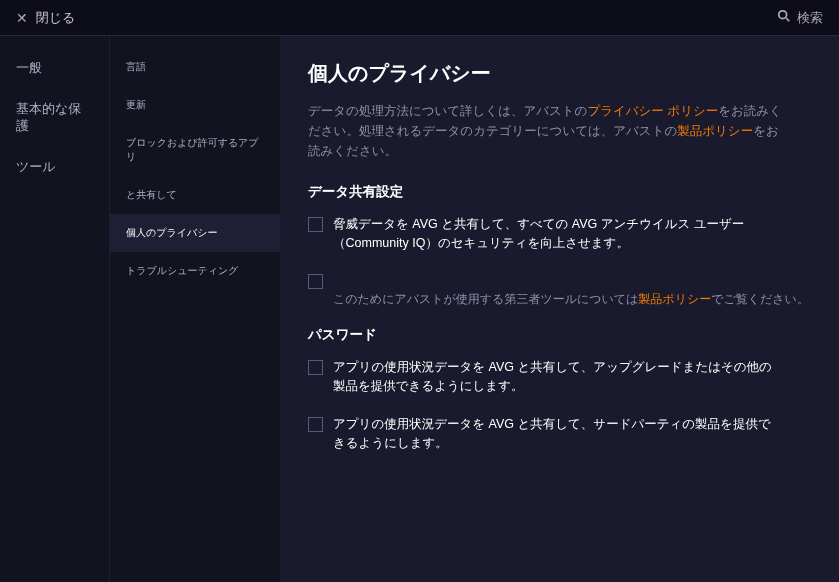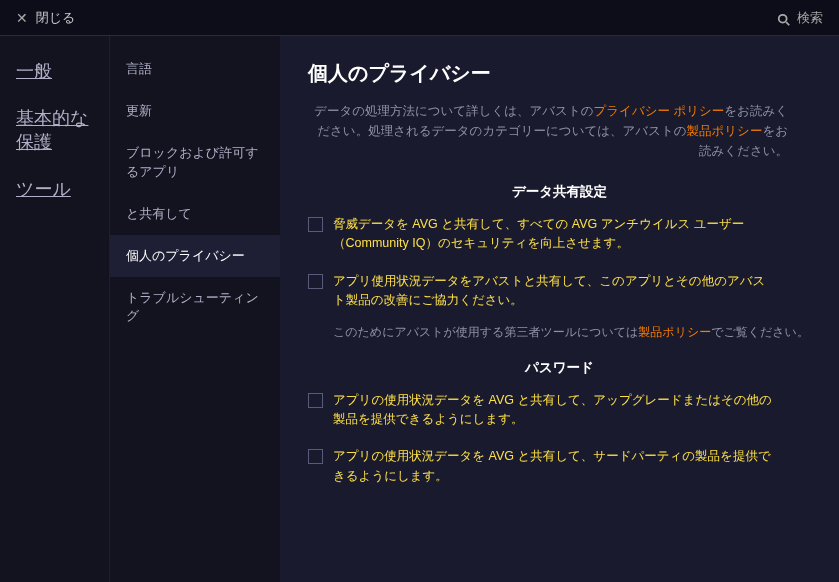--- a/index.html
+++ b/index.html
@@ -31,21 +31,21 @@
       color: #ccc;
       font-size: 13px;
     }
     .titlebar-close {
       font-size: 14px;
       color: #aaa;
       cursor: pointer;
     }
     .titlebar-right {
       display: flex;
-      align-items: flex-end;
+      align-items: flex-start;
       gap: 6px;
       color: #aaa;
       font-size: 13px;
       cursor: pointer;
     }
     .main-container {
       display: flex;
       flex: 1;
       overflow: hidden;
     }
@@ -62,29 +62,28 @@
       border-right: 1px solid #1e1e30;
     }
     .sidebar-col2 {
       flex: 1;
       padding-top: 12px;
     }
     .sidebar-item {
       padding: 12px 16px;
       color: #b0b0c8;
       cursor: pointer;
-      font-size: 18px;
+      font-size: 13px;
       line-height: 1.3;
-      text-decoration: underline;
     }
     .sidebar-item-col2 {
       padding: 12px 16px;
       color: #b0b0c8;
       cursor: pointer;
-      font-size: 13px;
+      font-size: 10px;
       line-height: 1.4;
     }
     .sidebar-item-col2.active {
       color: #fff;
       background: #1e1e35;
     }
     .sidebar-item-col2.highlight {
       color: #f47c00;
     }
     .content {
@@ -98,59 +97,57 @@
       font-weight: 600;
       color: #fff;
       margin-bottom: 14px;
     }
     .content-desc {
       font-size: 12.5px;
       color: #9090a8;
       line-height: 1.6;
       margin-bottom: 22px;
       max-width: 480px;
-      text-align: right;
     }
     .content-desc a {
       color: #f47c00;
       text-decoration: none;
     }
     .section-title {
       font-size: 13.5px;
       font-weight: 700;
       color: #fff;
       margin-bottom: 14px;
-      text-align: center;
     }
     .checkbox-item {
       display: flex;
       align-items: flex-start;
       gap: 10px;
       margin-bottom: 18px;
     }
     .checkbox-box {
       width: 15px;
       height: 15px;
       border: 1px solid #5a5a7a;
       background: transparent;
       flex-shrink: 0;
       margin-top: 2px;
       cursor: pointer;
     }
     .checkbox-label {
       font-size: 12.5px;
-      color: #fde047;
+      color: #ffffff;
       line-height: 1.55;
       max-width: 440px;
     }
     .checkbox-sublabel {
       font-size: 12px;
       color: #9090a8;
       line-height: 1.5;
-      margin-top: 12px;
+      margin-top: 18px;
     }
     .checkbox-sublabel a {
       color: #f47c00;
       text-decoration: none;
     }
     .section-divider {
       margin-bottom: 18px;
     }
     .search-icon-svg {
       width: 14px;
@@ -227,21 +224,20 @@
       <div class="checkbox-item">
         <div class="checkbox-box"></div>
         <div>
           <div class="checkbox-label">脅威データを AVG と共有して、すべての AVG アンチウイルス ユーザー（Community IQ）のセキュリティを向上させます。</div>
         </div>
       </div>
 
       <div class="checkbox-item">
         <div class="checkbox-box"></div>
         <div>
-          <div class="checkbox-label">アプリ使用状況データをアバストと共有して、このアプリとその他のアバスト製品の改善にご協力ください。</div>
           <div class="checkbox-sublabel">
             このためにアバストが使用する第三者ツールについては<a>製品ポリシー</a>でご覧ください。
           </div>
         </div>
       </div>
     </div>
 
     <div class="section-divider">
       <div class="section-title">パスワード</div>
 

